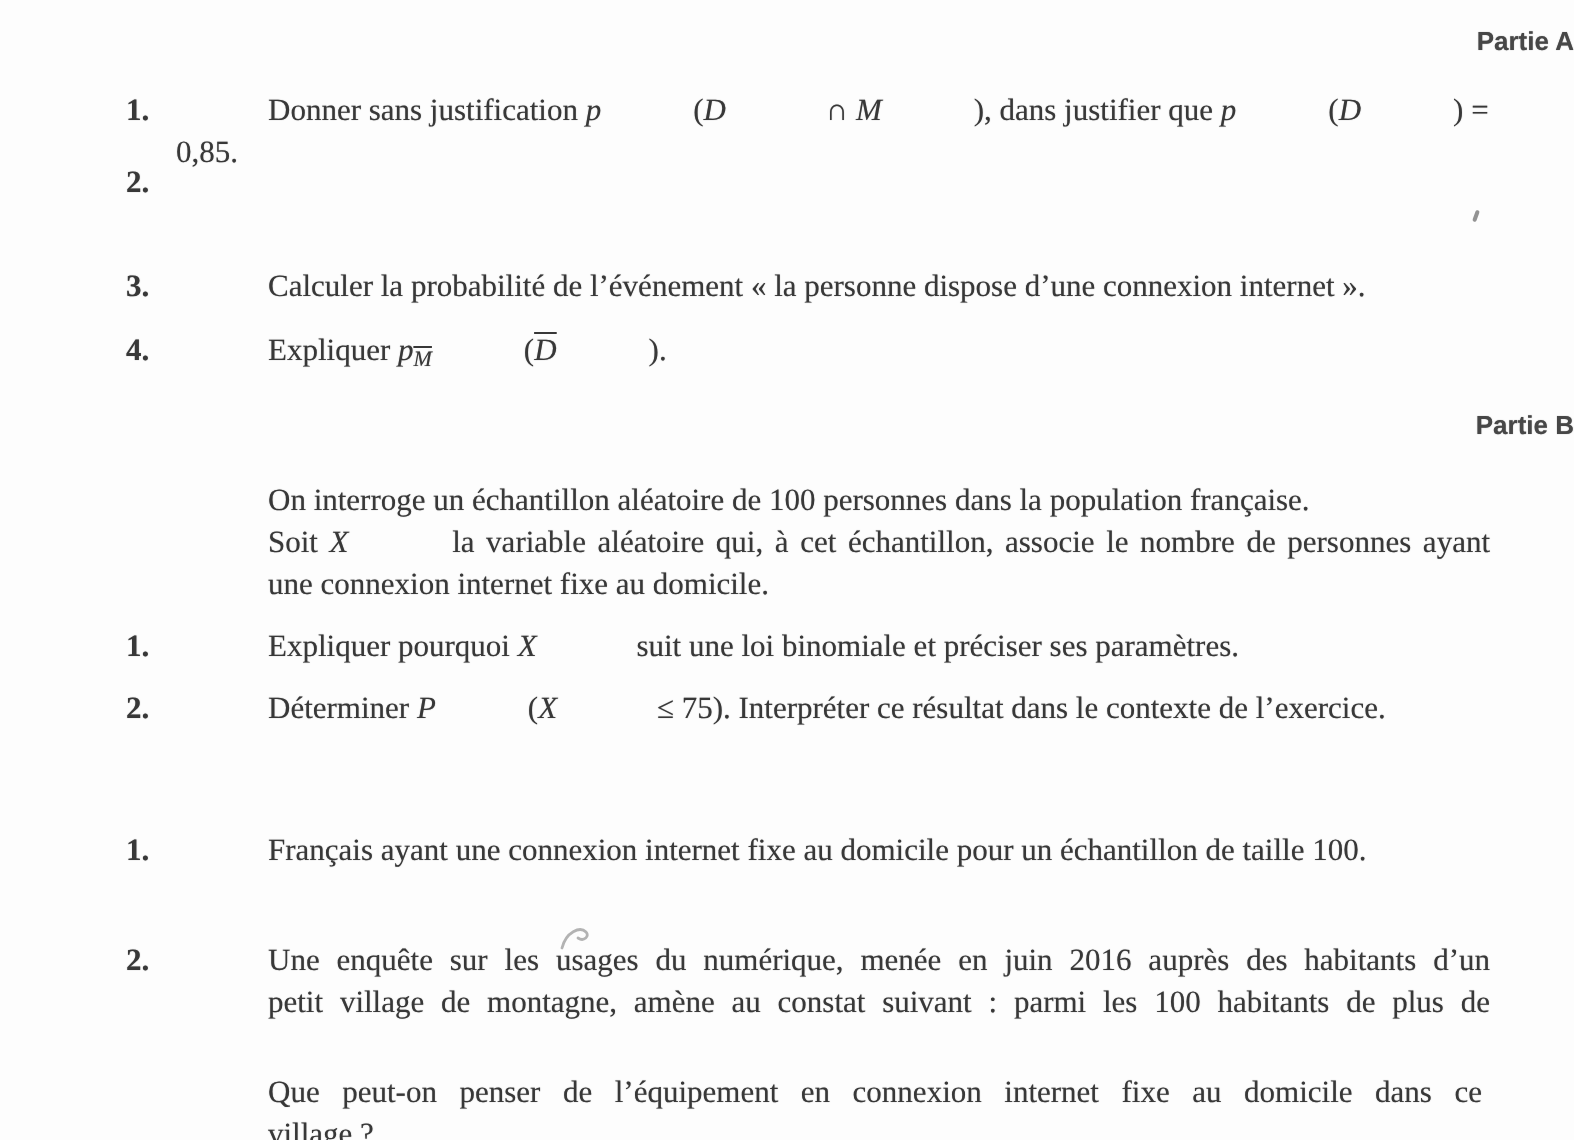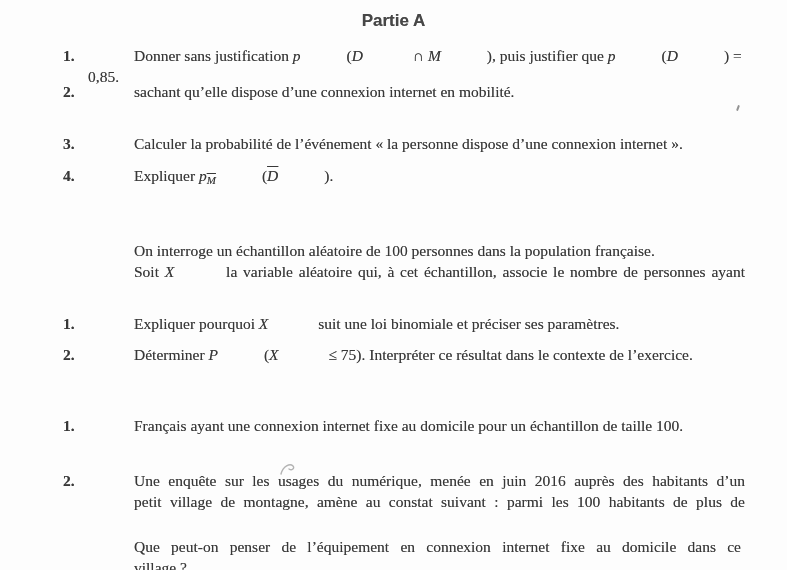--- a/index.html
+++ b/index.html
@@ -8,23 +8,23 @@
     width:787px;height:570px;
     background:var(--page-bg,#fdfdfd);
     font-family:"Liberation Serif","DejaVu Serif",serif;
     font-size:15.5px;
     color:var(--body-color,#383838);
     overflow:hidden;
     text-shadow:0 0 .5px rgba(55,55,55,.55);
   }
   .part-title{
     position:absolute;left:0;width:100%;
-    text-align:center;
+    text-align:right;
     font-family:"Liberation Sans","DejaVu Sans",sans-serif;
-    font-weight:700;font-size:17px;line-height:20px;
+    font-weight:700;font-size:13px;line-height:20px;
     color:var(--heading-color,#474747);
   }
   .item{position:absolute;left:63px;display:flex;}
   .num{flex:0 0 25px;font-weight:700;line-height:21px;}
   .txt{width:657px;}
   .para{position:absolute;left:88px;width:657px;}
   .para.narrow{width:653px;}
   .line{line-height:21px;}
   .stretch{text-align:justify;text-align-last:justify;}
   .run-r{font-style:normal;margin-left:46px;}
@@ -44,49 +44,50 @@
 </head>
 <body>
 
 <div class="page">
 
   <div class="part-title" style="top:11px">Partie A</div>
 
   <div class="item" style="top:45px">
     <span class="num">1.</span>
     <div class="txt">
-      <div class="line"><span class="run-r">Donner sans justification </span><span class="run-i">p</span><span class="run-r">(</span><span class="run-i">D</span><span class="run-r"> ∩ </span><span class="run-i">M</span><span class="run-r">), puis justifier que </span><span class="run-i">p</span><span class="run-r">(</span><span class="run-i">D</span><span class="run-r">) = 0,85.</span></div>
+      <div class="line"><span class="run-r">Donner sans justification </span><span class="run-i">p</span><span class="run-r">(</span><span class="run-i">D</span><span class="run-r"> ∩ </span><span class="run-i">M</span><span class="run-r">), dans justifier que </span><span class="run-i">p</span><span class="run-r">(</span><span class="run-i">D</span><span class="run-r">) = 0,85.</span></div>
     </div>
   </div>
 
   <div class="item" style="top:81px">
     <span class="num">2.</span>
     <div class="txt">
-      <div class="line"><span class="run-r">sachant qu’elle dispose d’une connexion internet en mobilité.</span></div>
     </div>
   </div>
 
   <div class="item" style="top:133px">
     <span class="num">3.</span>
     <div class="txt">
       <div class="line"><span class="run-r">Calculer la probabilité de l’événement « la personne dispose d’une connexion internet ».</span></div>
     </div>
   </div>
 
   <div class="item" style="top:165px">
     <span class="num">4.</span>
     <div class="txt">
       <div class="line"><span class="run-r">Expliquer </span><span class="run-i">p</span><span class="run-subov">M</span><span class="run-r">(</span><span class="run-iov">D</span><span class="run-r">).</span></div>
     </div>
   </div>
 
+  <div class="part-title" style="top:203px">Partie B</div>
 
   <div class="para" style="top:240px">
     <div class="line"><span class="run-r">On interroge un échantillon aléatoire de 100 personnes dans la population française.</span></div>
     <div class="line stretch"><span class="run-r">Soit </span><span class="run-i">X</span><span class="run-r"> la variable aléatoire qui, à cet échantillon, associe le nombre de personnes ayant</span></div>
+    <div class="line"><span class="run-r">une connexion internet fixe au domicile.</span></div>
   </div>
 
   <div class="item" style="top:313px">
     <span class="num">1.</span>
     <div class="txt">
       <div class="line"><span class="run-r">Expliquer pourquoi </span><span class="run-i">X</span><span class="run-r"> suit une loi binomiale et préciser ses paramètres.</span></div>
     </div>
   </div>
 
   <div class="item" style="top:344px">

